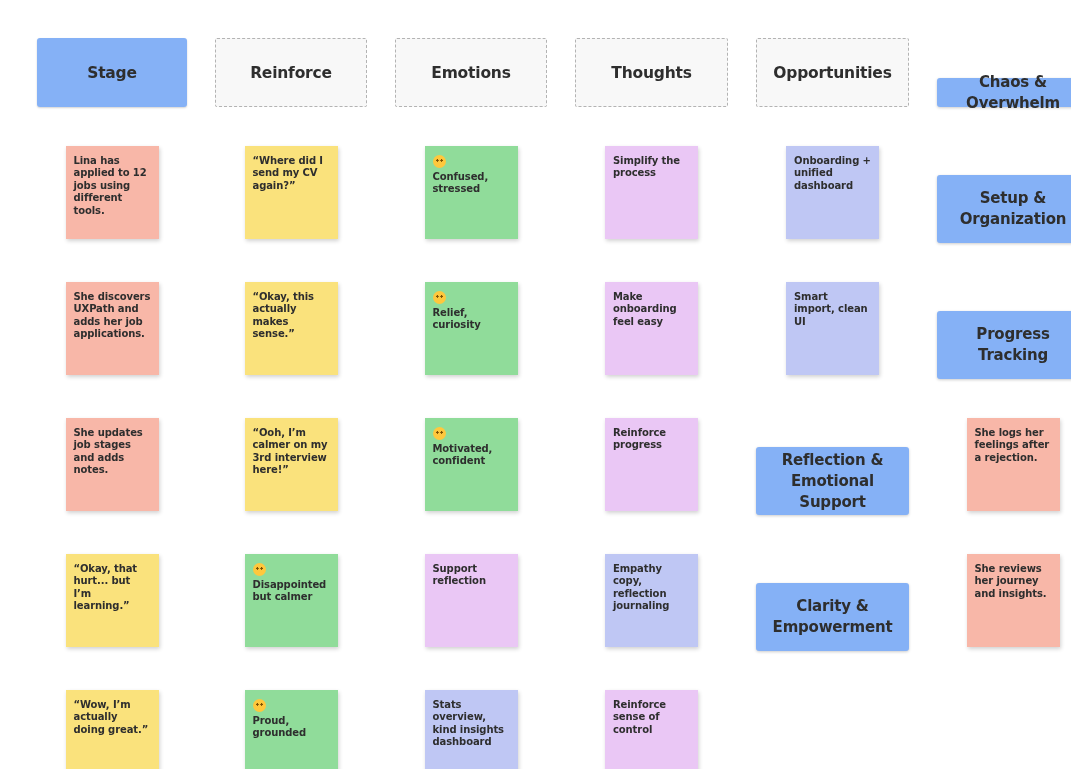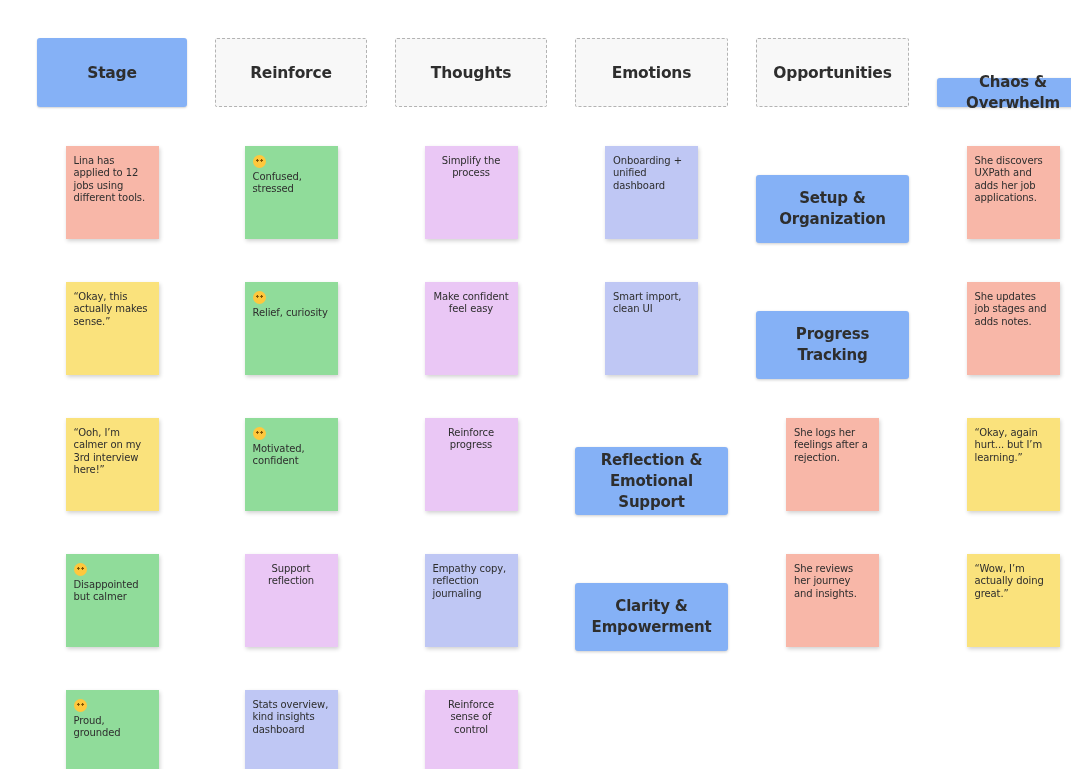--- a/index.html
+++ b/index.html
@@ -39,56 +39,59 @@
     border-radius:3px;
     box-shadow:0 1px 3px rgba(0,0,0,0.2);
     display:flex;align-items:center;justify-content:center;
     text-align:center;font-weight:bold;font-size:15px;line-height:1.4;
     padding:0 5px;letter-spacing:-0.2px;margin-top:40px;
   }
   .slot{display:flex;align-items:center;justify-content:center;}
   .note{
     width:93px;height:93px;box-sizing:border-box;
     padding:9px 8px 22px 8px;margin-top:6px;
-    font-weight:normal;font-size:10px;line-height:1.26;
+    font-weight:bold;font-size:10px;line-height:1.26;
     letter-spacing:-0.1px;text-align:left;
     box-shadow:1px 2px 4px rgba(0,0,0,0.18);
     overflow:hidden;
   }
   .note.situation{background:var(--situation-fill,#f8b7a8);}
   .note.thoughts{background:var(--thoughts-fill,#fae27c);}
   .note.emotions{background:var(--emotions-fill,#90dc9a);}
-  .note.opportunities{background:var(--opportunities-fill,#eac7f5);text-align:center;}
+  .note.opportunities{background:var(--opportunities-fill,#eac7f5);}
   .note.solution{background:var(--solution-fill,#bfc7f4);}
   .emoji{
     display:flex;align-items:center;justify-content:center;
     width:13px;height:13px;border-radius:50%;
     background:
       radial-gradient(circle at 34% 42%, #7a4f01 1px, rgba(0,0,0,0) 1.4px),
       radial-gradient(circle at 66% 42%, #7a4f01 1px, rgba(0,0,0,0) 1.4px),
       #ffc83d;
     font-size:10px;line-height:13px;color:transparent;
     margin-bottom:3px;overflow:hidden;
   }
   .note-text{display:block;}
 </style>
 </head>
 <body>
 
 <div class="board">
 
   <div class="cell hdr stage-hdr">Stage</div>
   <div class="cell hdr dashed">Reinforce</div>
+  <div class="cell hdr dashed">Emotions</div>
   <div class="cell hdr dashed">Thoughts</div>
-  <div class="cell hdr dashed">Emotions</div>
   <div class="cell hdr dashed">Opportunities</div>
 
   <div class="cell stage">Chaos &amp; Overwhelm</div>
   <div class="slot">
     <div class="note situation">Lina has applied to 12 jobs using different tools.</div>
+  </div>
+  <div class="slot">
+    <div class="note thoughts">“Where did I send my CV again?”</div>
   </div>
   <div class="slot">
     <div class="note emotions">
       <span class="emoji">😖</span>
       <span class="note-text">Confused, stressed</span>
     </div>
   </div>
   <div class="slot">
     <div class="note opportunities">Simplify the process</div>
   </div>
@@ -103,21 +106,21 @@
   <div class="slot">
     <div class="note thoughts">“Okay, this actually makes sense.”</div>
   </div>
   <div class="slot">
     <div class="note emotions">
       <span class="emoji">😌</span>
       <span class="note-text">Relief, curiosity</span>
     </div>
   </div>
   <div class="slot">
-    <div class="note opportunities">Make confident feel easy</div>
+    <div class="note opportunities">Make onboarding feel easy</div>
   </div>
   <div class="slot">
     <div class="note solution">Smart import, clean UI</div>
   </div>
 
   <div class="cell stage">Progress Tracking</div>
   <div class="slot">
     <div class="note situation">She updates job stages and adds notes.</div>
   </div>
   <div class="slot">
@@ -131,21 +134,21 @@
   </div>
   <div class="slot">
     <div class="note opportunities">Reinforce progress</div>
   </div>
 
   <div class="cell stage">Reflection &amp; Emotional Support</div>
   <div class="slot">
     <div class="note situation">She logs her feelings after a rejection.</div>
   </div>
   <div class="slot">
-    <div class="note thoughts">“Okay, again hurt... but I’m learning.”</div>
+    <div class="note thoughts">“Okay, that hurt... but I’m learning.”</div>
   </div>
   <div class="slot">
     <div class="note emotions">
       <span class="emoji">😞</span>
       <span class="note-text">Disappointed but calmer</span>
     </div>
   </div>
   <div class="slot">
     <div class="note opportunities">Support reflection</div>
   </div>

